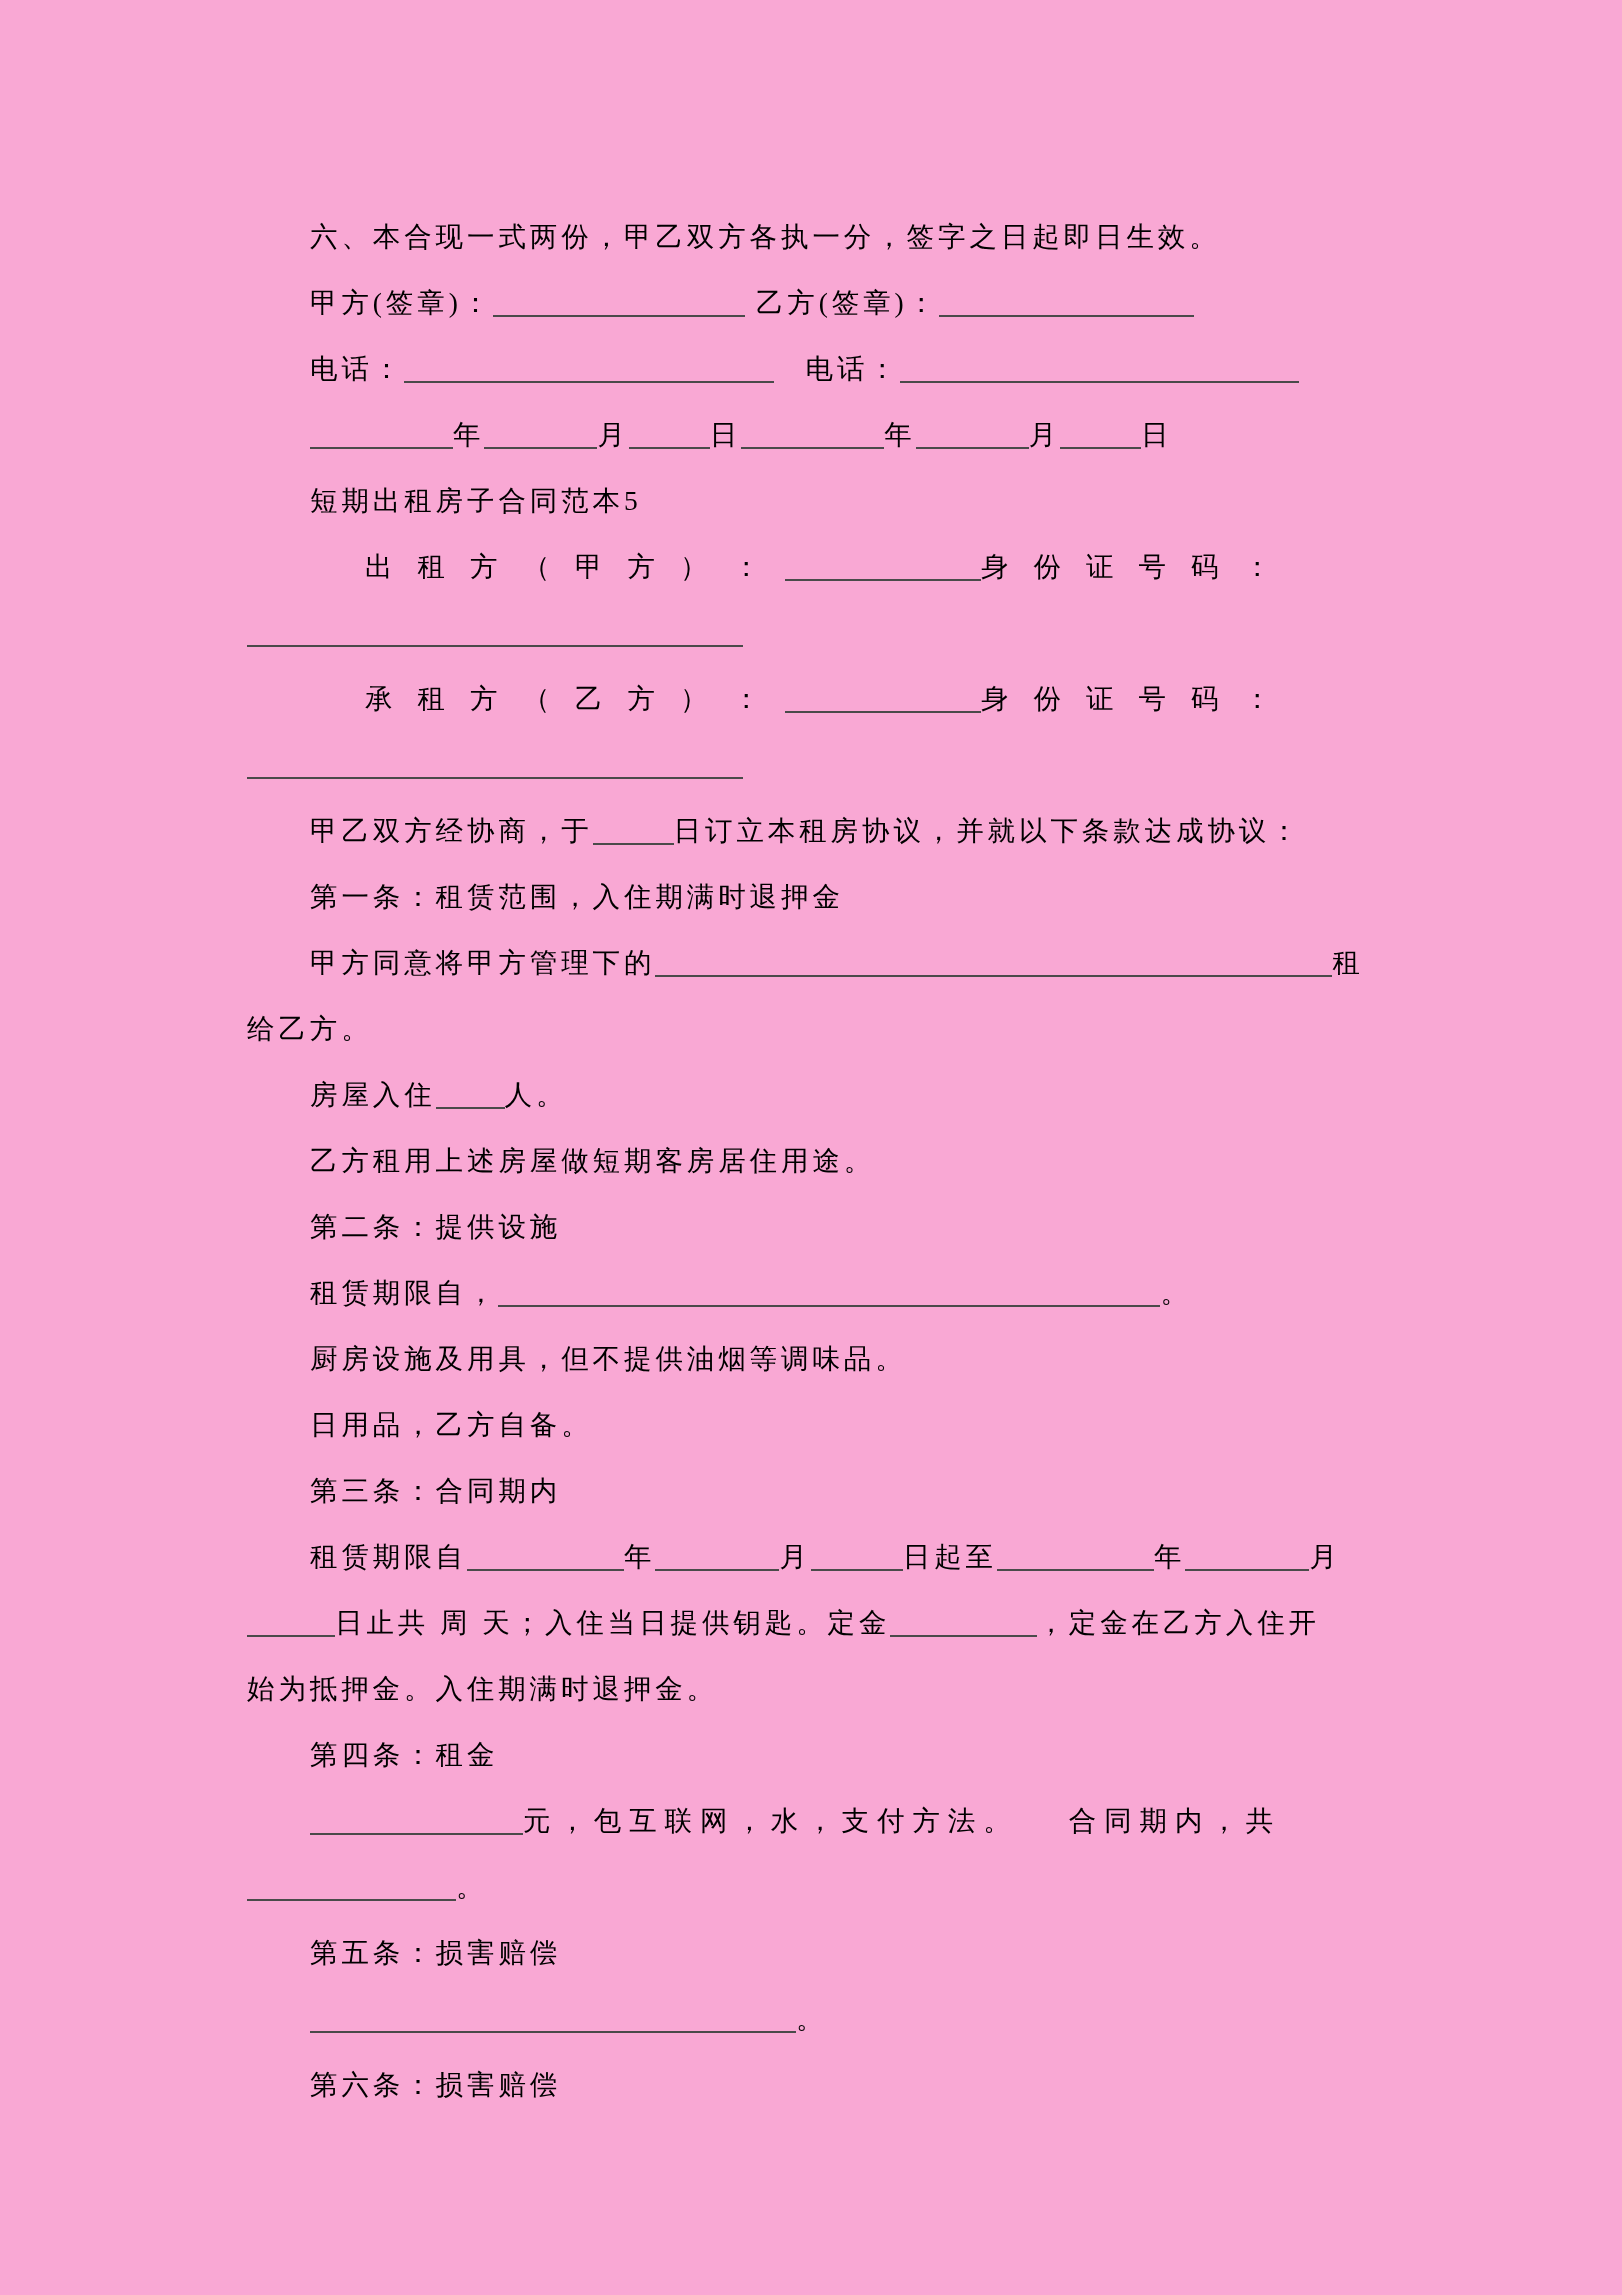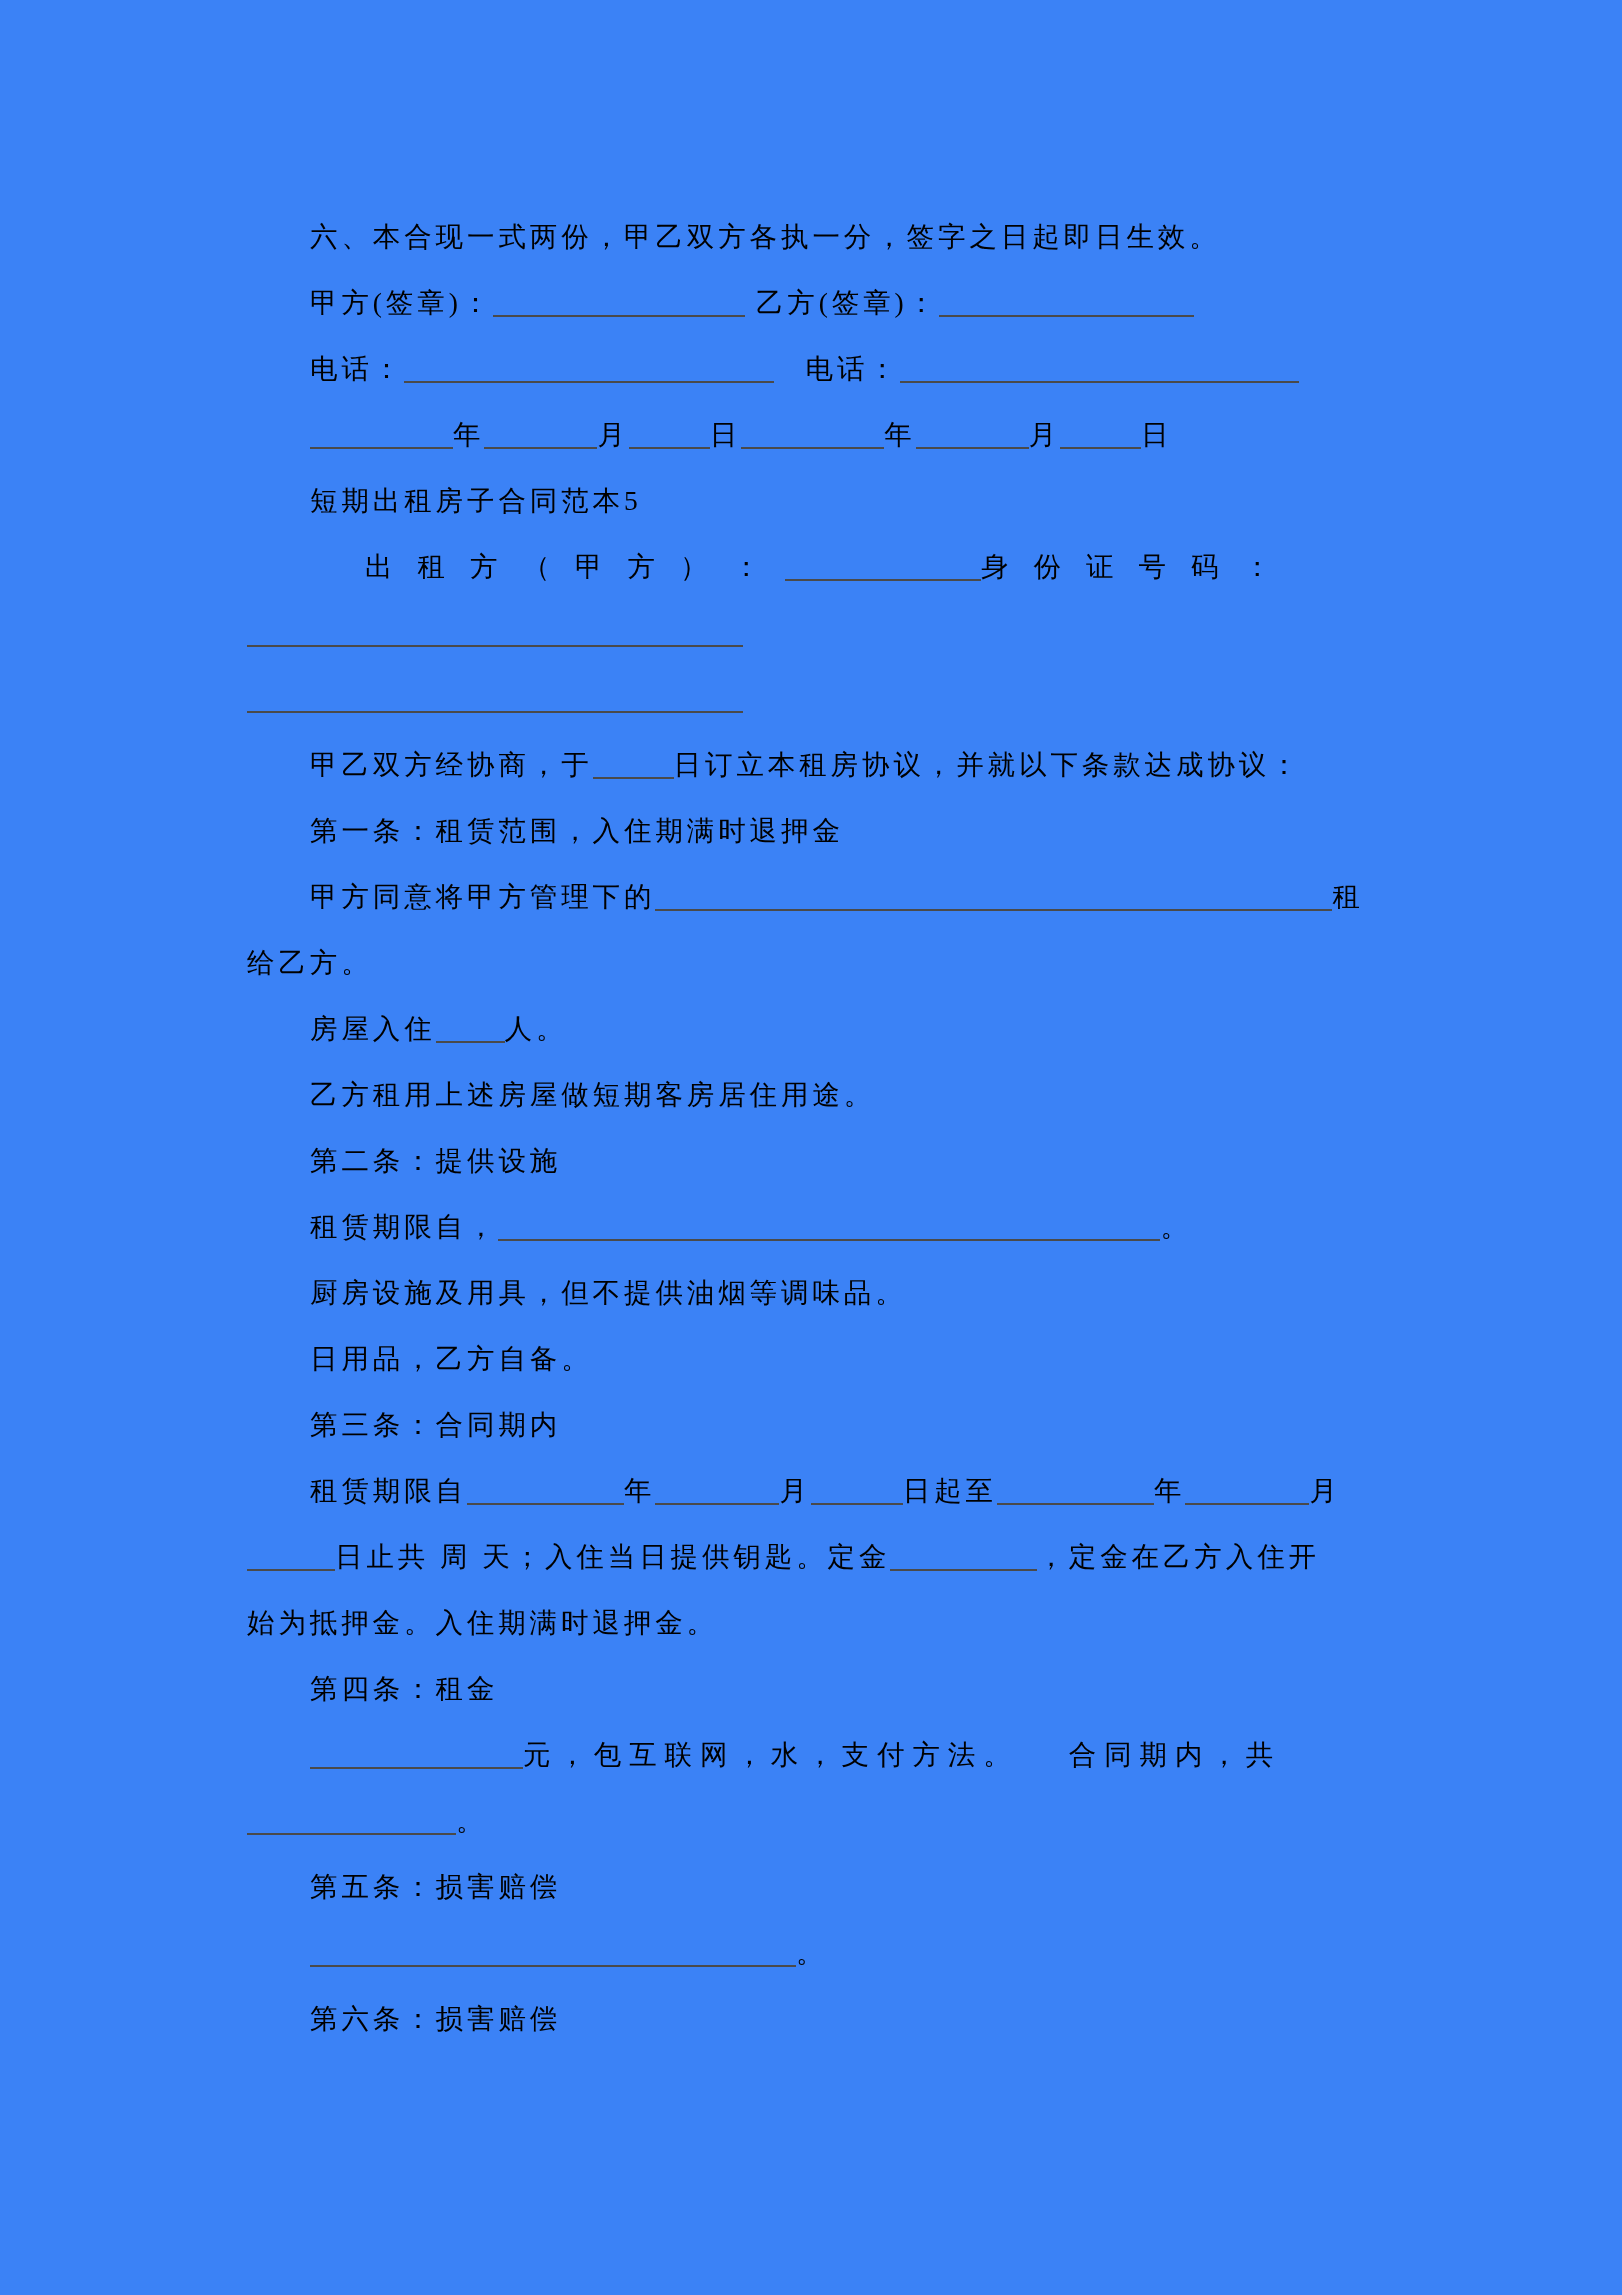--- a/index.html
+++ b/index.html
@@ -4,21 +4,21 @@
 <style>
   html, body {
     margin: 0;
     padding: 0;
     background: #ffffff;
   }
   .page {
     position: relative;
     width: 1623px;
     height: 2295px;
-    background: #3b82f6;
+    background: #f9a8d4;
     overflow: hidden;
     font-family: "Liberation Serif", "DejaVu Serif", serif;
     color: #000000;
   }
   .content {
     position: absolute;
     left: 247px;
     top: 204px;
     width: 1145px;
     font-size: 27.5px;
@@ -56,20 +56,21 @@
 
 <div class="page">
   <div class="content">
       <div class="line indent"><span class="text-seg">六、本合现一式两份，甲乙双方各执一分，签字之日起即日生效。</span></div>
       <div class="line indent"><span class="text-seg">甲方(签章)：</span><span class="blank" style="width: 252px;"></span><span class="text-seg"> 乙方(签章)：</span><span class="blank" style="width: 255px;"></span></div>
       <div class="line indent"><span class="text-seg">电话：</span><span class="blank" style="width: 370px;"></span><span class="text-seg">　电话：</span><span class="blank" style="width: 399px;"></span></div>
       <div class="line indent"><span class="blank" style="width: 143px;"></span><span class="text-seg">年</span><span class="blank" style="width: 113px;"></span><span class="text-seg">月</span><span class="blank" style="width: 81px;"></span><span class="text-seg">日</span><span class="blank" style="width: 143px;"></span><span class="text-seg">年</span><span class="blank" style="width: 113px;"></span><span class="text-seg">月</span><span class="blank" style="width: 81px;"></span><span class="text-seg">日</span></div>
       <div class="line indent"><span class="text-seg">短期出租房子合同范本5</span></div>
       <div class="line indent-lg spread"><span class="text-seg">出租方（甲方）：</span><span class="blank" style="width: 196px;"></span><span class="text-seg">身份证号码：</span></div>
       <div class="line"><span class="blank" style="width: 496px;"></span></div>
+      <div class="line indent-lg spread"><span class="text-seg">承租方（乙方）：</span><span class="blank" style="width: 196px;"></span><span class="text-seg">身份证号码：</span></div>
       <div class="line"><span class="blank" style="width: 496px;"></span></div>
       <div class="line indent"><span class="text-seg">甲乙双方经协商，于</span><span class="blank" style="width: 81px;"></span><span class="text-seg">日订立本租房协议，并就以下条款达成协议：</span></div>
       <div class="line indent"><span class="text-seg">第一条：租赁范围，入住期满时退押金</span></div>
       <div class="line indent"><span class="text-seg">甲方同意将甲方管理下的</span><span class="blank" style="width: 677px;"></span><span class="text-seg">租</span></div>
       <div class="line"><span class="text-seg">给乙方。</span></div>
       <div class="line indent"><span class="text-seg">房屋入住</span><span class="blank" style="width: 69px;"></span><span class="text-seg">人。</span></div>
       <div class="line indent"><span class="text-seg">乙方租用上述房屋做短期客房居住用途。</span></div>
       <div class="line indent"><span class="text-seg">第二条：提供设施</span></div>
       <div class="line indent"><span class="text-seg">租赁期限自，</span><span class="blank" style="width: 662px;"></span><span class="text-seg">。</span></div>
       <div class="line indent"><span class="text-seg">厨房设施及用具，但不提供油烟等调味品。</span></div>

